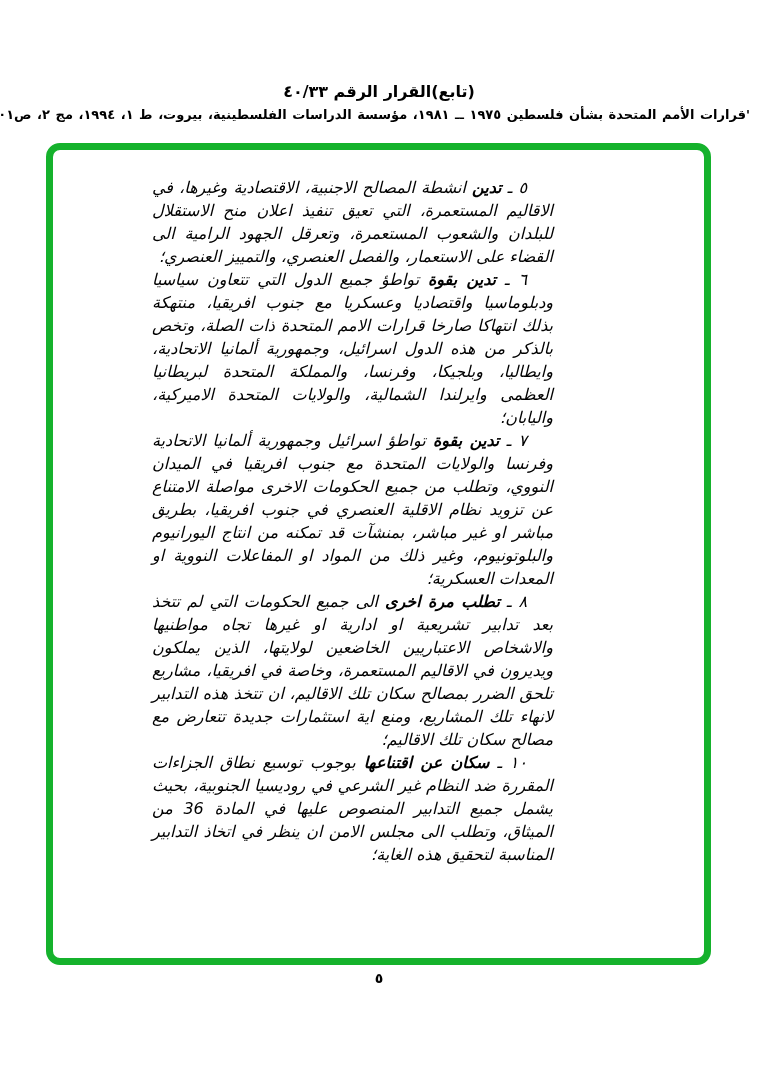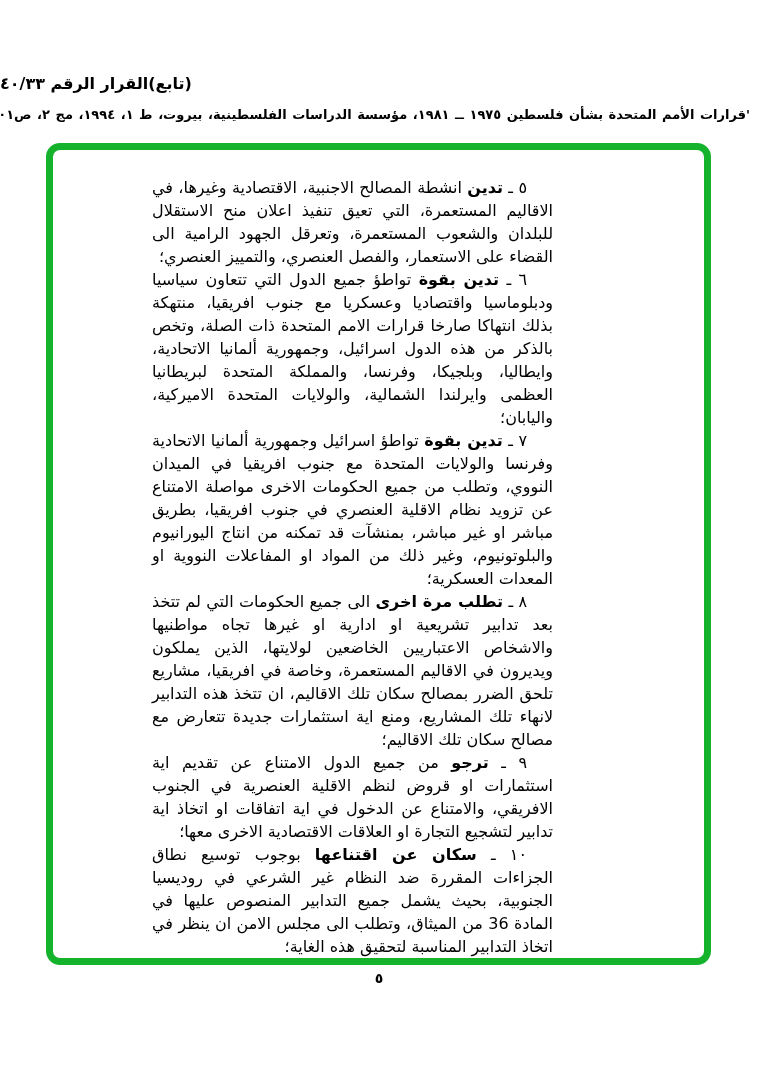--- a/index.html
+++ b/index.html
@@ -9,22 +9,22 @@
     font-family: "DejaVu Sans", sans-serif;
     color: #000000;
     position: relative;
     overflow: hidden;
   }
   .page { position: absolute; inset: 0; }
 
   .title {
     position: absolute;
     top: 74px; left: 0; right: 0;
-    margin: 0;
-    text-align: left;
+    margin: 8px;
+    text-align: center;
     direction: rtl;
     font-size: 16px;
     font-weight: bold;
     letter-spacing: 0;
   }
 
   .source {
     position: absolute;
     top: 107px; left: 0; right: 8px;
     text-align: center;
@@ -46,20 +46,21 @@
   }
 
   .text-block {
     position: absolute;
     left: 152px; top: 176px;
     width: 401px;
     direction: rtl;
     text-align: justify;
     font-size: 16px;
     line-height: 23px;
+    font-style: italic;
   }
   .clause {
     margin: 0;
     text-indent: 26px;
   }
   .clause .lead { font-weight: bold; }
 
   .page-number {
     position: absolute;
     top: 970px; left: 0; right: 0;
@@ -83,21 +84,20 @@
   <div class="text-block">
 
     <p class="clause"><span>٥ ـ </span><span class="lead">تدين</span><span> انشطة المصالح الاجنبية، الاقتصادية وغيرها، في الاقاليم المستعمرة، التي تعيق تنفيذ اعلان منح الاستقلال للبلدان والشعوب المستعمرة، وتعرقل الجهود الرامية الى القضاء على الاستعمار، والفصل العنصري، والتمييز العنصري؛</span></p>
 
     <p class="clause"><span>٦ ـ </span><span class="lead">تدين بقوة</span><span> تواطؤ جميع الدول التي تتعاون سياسيا ودبلوماسيا واقتصاديا وعسكريا مع جنوب افريقيا، منتهكة بذلك انتهاكا صارخا قرارات الامم المتحدة ذات الصلة، وتخص بالذكر من هذه الدول اسرائيل، وجمهورية ألمانيا الاتحادية، وايطاليا، وبلجيكا، وفرنسا، والمملكة المتحدة لبريطانيا العظمى وايرلندا الشمالية، والولايات المتحدة الاميركية، واليابان؛</span></p>
 
     <p class="clause"><span>٧ ـ </span><span class="lead">تدين بقوة</span><span> تواطؤ اسرائيل وجمهورية ألمانيا الاتحادية وفرنسا والولايات المتحدة مع جنوب افريقيا في الميدان النووي، وتطلب من جميع الحكومات الاخرى مواصلة الامتناع عن تزويد نظام الاقلية العنصري في جنوب افريقيا، بطريق مباشر او غير مباشر، بمنشآت قد تمكنه من انتاج اليورانيوم والبلوتونيوم، وغير ذلك من المواد او المفاعلات النووية او المعدات العسكرية؛</span></p>
 
     <p class="clause"><span>٨ ـ </span><span class="lead">تطلب مرة اخرى</span><span> الى جميع الحكومات التي لم تتخذ بعد تدابير تشريعية او ادارية او غيرها تجاه مواطنيها والاشخاص الاعتباريين الخاضعين لولايتها، الذين يملكون ويديرون في الاقاليم المستعمرة، وخاصة في افريقيا، مشاريع تلحق الضرر بمصالح سكان تلك الاقاليم، ان تتخذ هذه التدابير لانهاء تلك المشاريع، ومنع اية استثمارات جديدة تتعارض مع مصالح سكان تلك الاقاليم؛</span></p>
 
-    <p class="clause"><span>٩ ـ </span><span class="lead">ترجو</span><span> من جميع الدول الامتناع عن تقديم اية استثمارات او قروض لنظم الاقلية العنصرية في الجنوب الافريقي، والامتناع عن الدخول في اية اتفاقات او اتخاذ اية تدابير لتشجيع التجارة او العلاقات الاقتصادية الاخرى معها؛</span></p>
 
     <p class="clause"><span>١٠ ـ </span><span class="lead">سكان عن اقتناعها</span><span> بوجوب توسيع نطاق الجزاءات المقررة ضد النظام غير الشرعي في روديسيا الجنوبية، بحيث يشمل جميع التدابير المنصوص عليها في المادة 36 من الميثاق، وتطلب الى مجلس الامن ان ينظر في اتخاذ التدابير المناسبة لتحقيق هذه الغاية؛</span></p>
 
   </div>
 
   <div class="page-number">٥</div>
 
 </div>
 
 </body></html>

